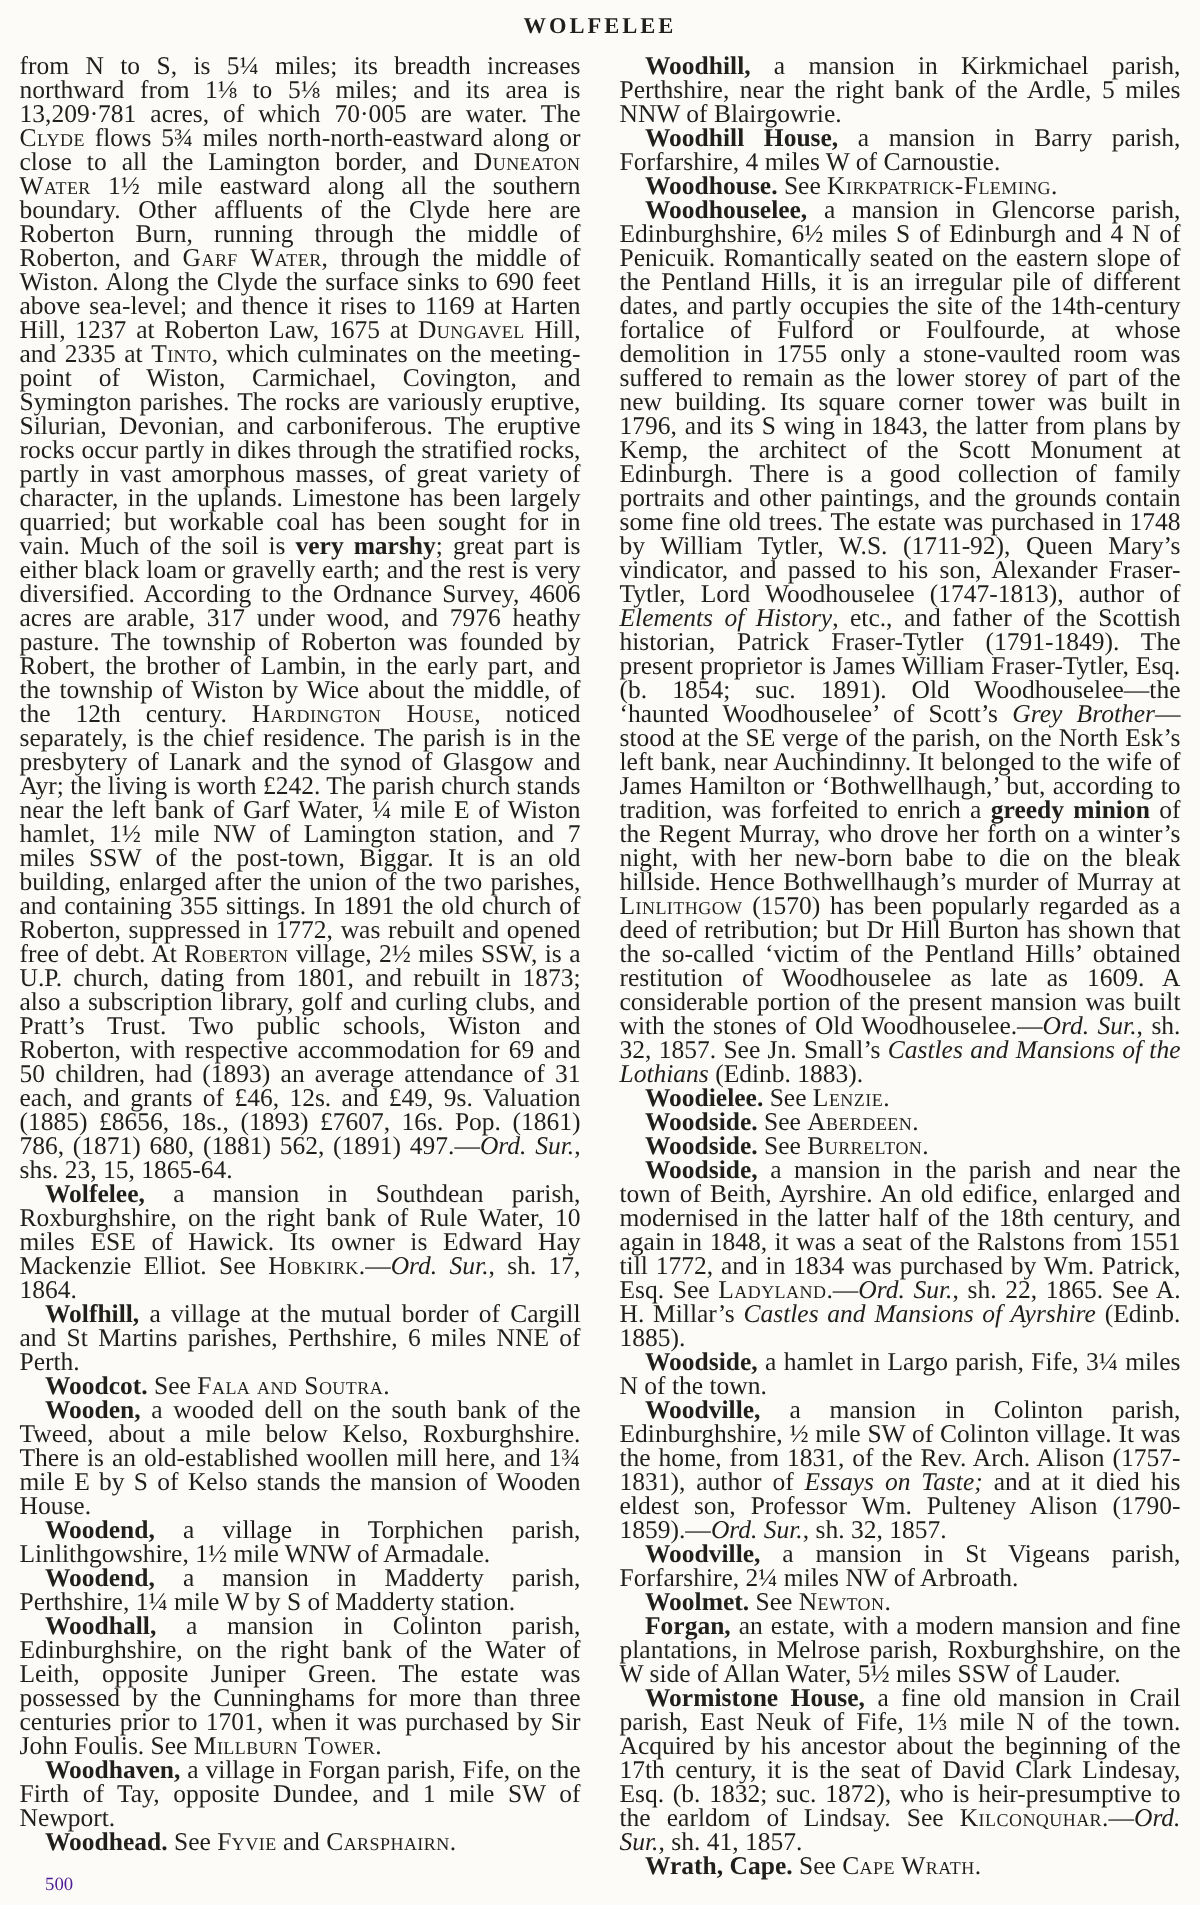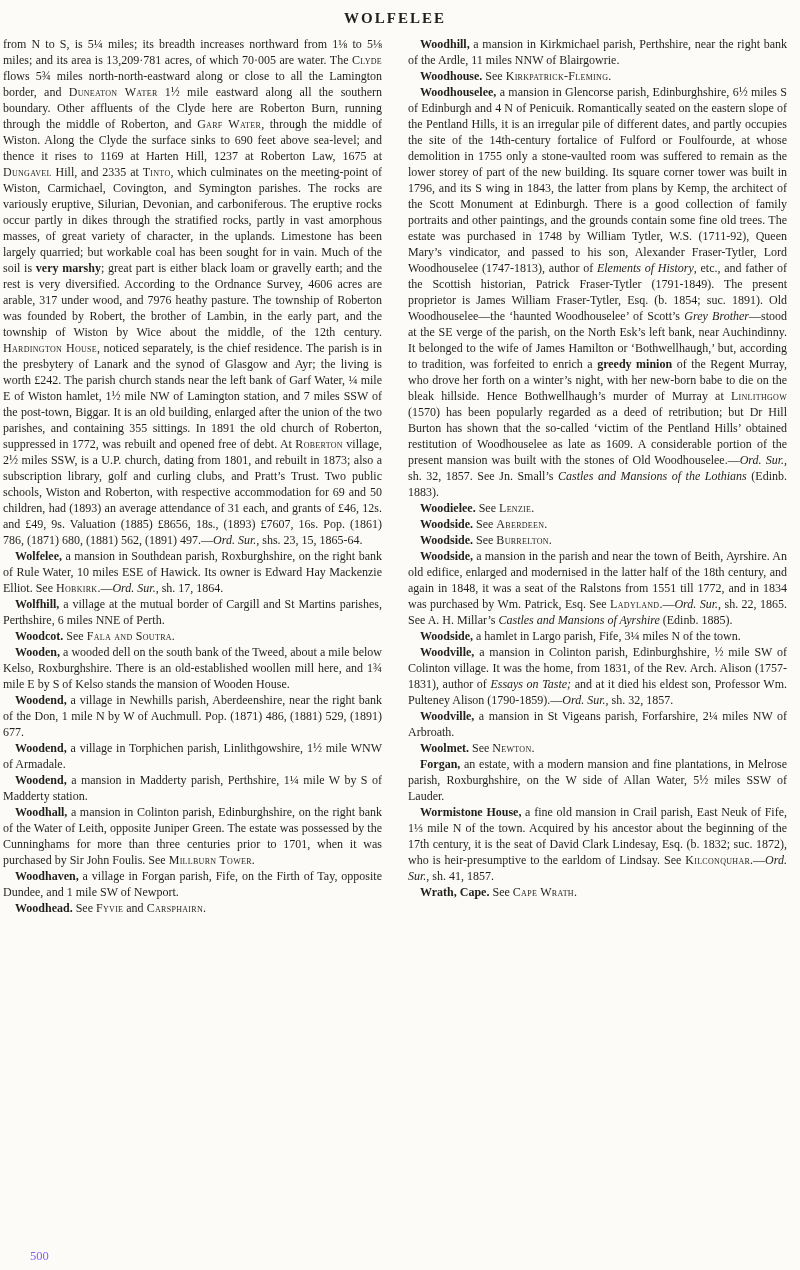--- a/index.html
+++ b/index.html
@@ -10,86 +10,86 @@
   .sheet {
     position: relative;
     width: 800px;
     height: 1270px;
     margin: 0 auto;
     background: #fcfbf8;
     color: #211f1c;
     font-family: "Liberation Serif", "DejaVu Serif", serif;
     overflow: hidden;
     box-sizing: border-box;
-    padding: 10px 13px 0 3px;
+    padding: 10px 13px 0 13px;
   }
   .head-row {
     display: flex;
     margin-bottom: 9px;
   }
   .running-head {
     flex: 1;
     text-align: center;
     font-weight: 700;
     font-size: 15px;
     letter-spacing: 2px;
   }
   .cols {
     display: flex;
     gap: 26px;
   }
   .col {
     flex: 1;
     width: 374px;
-    font-size: 12px;
+    font-size: 17px;
     line-height: 16px;
     text-align: justify;
     hyphens: auto;
     -webkit-hyphens: auto;
   }
   .entry {
     margin: 0;
     text-indent: 1em;
   }
   .entry.flush { text-indent: 0; }
   .b  { font-weight: 700; }
   .i  { font-style: italic; }
   .sc { font-variant: small-caps; letter-spacing: 0.3px; }
   .page-number {
     position: absolute;
     left: 30px;
     bottom: 6px;
     font-size: 12.5px;
-    color: #8b5cf6;
+    color: #4c1d95;
   }
 </style>
 </head>
 <body>
 
 <div class="sheet">
   <div class="head-row">
     <div class="running-head">WOLFELEE</div>
   </div>
 
   <div class="cols">
     <div class="col">
         <p class="entry flush"><span>from N to S, is 5¼ miles; its breadth increases northward from 1⅛ to 5⅛ miles; and its area is 13,209·781 acres, of which 70·005 are water.  The </span><span class="sc">Clyde</span><span> flows 5¾ miles north-north-eastward along or close to all the Lamington border, and </span><span class="sc">Duneaton Water</span><span> 1½ mile eastward along all the southern boundary.  Other affluents of the Clyde here are Roberton Burn, running through the middle of Roberton, and </span><span class="sc">Garf Water</span><span>, through the middle of Wiston.  Along the Clyde the surface sinks to 690 feet above sea-level; and thence it rises to 1169 at Harten Hill, 1237 at Roberton Law, 1675 at </span><span class="sc">Dungavel</span><span> Hill, and 2335 at </span><span class="sc">Tinto</span><span>, which culminates on the meeting-point of Wiston, Carmichael, Covington, and Symington parishes.  The rocks are variously eruptive, Silurian, Devonian, and carboniferous.  The eruptive rocks occur partly in dikes through the stratified rocks, partly in vast amorphous masses, of great variety of character, in the uplands.  Limestone has been largely quarried; but workable coal has been sought for in vain.  Much of the soil is </span><span class="b">very marshy</span><span>; great part is either black loam or gravelly earth; and the rest is very diversified.  According to the Ordnance Survey, 4606 acres are arable, 317 under wood, and 7976 heathy pasture.  The township of Roberton was founded by Robert, the brother of Lambin, in the early part, and the township of Wiston by Wice about the middle, of the 12th century.  </span><span class="sc">Hardington House</span><span>, noticed separately, is the chief residence.  The parish is in the presbytery of Lanark and the synod of Glasgow and Ayr; the living is worth £242.  The parish church stands near the left bank of Garf Water, ¼ mile E of Wiston hamlet, 1½ mile NW of Lamington station, and 7 miles SSW of the post-town, Biggar.  It is an old building, enlarged after the union of the two parishes, and containing 355 sittings.  In 1891 the old church of Roberton, suppressed in 1772, was rebuilt and opened free of debt.  At </span><span class="sc">Roberton</span><span> village, 2½ miles SSW, is a U.P. church, dating from 1801, and rebuilt in 1873; also a subscription library, golf and curling clubs, and Pratt’s Trust.  Two public schools, Wiston and Roberton, with respective accommodation for 69 and 50 children, had (1893) an average attendance of 31 each, and grants of £46, 12s. and £49, 9s.  Valuation (1885) £8656, 18s., (1893) £7607, 16s.  Pop. (1861) 786, (1871) 680, (1881) 562, (1891) 497.—</span><span class="i">Ord. Sur.</span><span>, shs. 23, 15, 1865-64.</span></p>
         <p class="entry"><span class="b">Wolfelee,</span><span> a mansion in Southdean parish, Roxburghshire, on the right bank of Rule Water, 10 miles ESE of Hawick.  Its owner is Edward Hay Mackenzie Elliot. See </span><span class="sc">Hobkirk</span><span>.—</span><span class="i">Ord. Sur.</span><span>, sh. 17, 1864.</span></p>
         <p class="entry"><span class="b">Wolfhill,</span><span> a village at the mutual border of Cargill and St Martins parishes, Perthshire, 6 miles NNE of Perth.</span></p>
         <p class="entry"><span class="b">Woodcot.</span><span>  See </span><span class="sc">Fala and Soutra</span><span>.</span></p>
         <p class="entry"><span class="b">Wooden,</span><span> a wooded dell on the south bank of the Tweed, about a mile below Kelso, Roxburghshire.  There is an old-established woollen mill here, and 1¾ mile E by S of Kelso stands the mansion of Wooden House.</span></p>
-        <p class="entry"><span class="b">Woodend,</span><span> a village in Newhills parish, Aberdeenshire, near the right bank of the Don, 1 mile N by W of Auchmull.  Pop. (1871) 486, (1881) 529, (1891) 677.</span></p>
         <p class="entry"><span class="b">Woodend,</span><span> a village in Torphichen parish, Linlithgowshire, 1½ mile WNW of Armadale.</span></p>
         <p class="entry"><span class="b">Woodend,</span><span> a mansion in Madderty parish, Perthshire, 1¼ mile W by S of Madderty station.</span></p>
         <p class="entry"><span class="b">Woodhall,</span><span> a mansion in Colinton parish, Edinburghshire, on the right bank of the Water of Leith, opposite Juniper Green.  The estate was possessed by the Cunninghams for more than three centuries prior to 1701, when it was purchased by Sir John Foulis.  See </span><span class="sc">Millburn Tower</span><span>.</span></p>
         <p class="entry"><span class="b">Woodhaven,</span><span> a village in Forgan parish, Fife, on the Firth of Tay, opposite Dundee, and 1 mile SW of Newport.</span></p>
         <p class="entry"><span class="b">Woodhead.</span><span>  See </span><span class="sc">Fyvie</span><span> and </span><span class="sc">Carsphairn</span><span>.</span></p>
       </div>
     <div class="col">
-        <p class="entry"><span class="b">Woodhill,</span><span> a mansion in Kirkmichael parish, Perthshire, near the right bank of the Ardle, 11 miles NNW of Blairgowrie.</span></p>
+        <p class="entry"><span class="b">Woodhill,</span><span> a mansion in Kirkmichael parish, Perthshire, near the right bank of the Ardle, 5 miles NNW of Blairgowrie.</span></p>
+        <p class="entry"><span class="b">Woodhill House,</span><span> a mansion in Barry parish, Forfarshire, 4 miles W of Carnoustie.</span></p>
         <p class="entry"><span class="b">Woodhouse.</span><span>  See </span><span class="sc">Kirkpatrick-Fleming</span><span>.</span></p>
         <p class="entry"><span class="b">Woodhouselee,</span><span> a mansion in Glencorse parish, Edinburghshire, 6½ miles S of Edinburgh and 4 N of Penicuik.  Romantically seated on the eastern slope of the Pentland Hills, it is an irregular pile of different dates, and partly occupies the site of the 14th-century fortalice of Fulford or Foulfourde, at whose demolition in 1755 only a stone-vaulted room was suffered to remain as the lower storey of part of the new building.  Its square corner tower was built in 1796, and its S wing in 1843, the latter from plans by Kemp, the architect of the Scott Monument at Edinburgh.  There is a good collection of family portraits and other paintings, and the grounds contain some fine old trees.  The estate was purchased in 1748 by William Tytler, W.S. (1711-92), Queen Mary’s vindicator, and passed to his son, Alexander Fraser-Tytler, Lord Woodhouselee (1747-1813), author of </span><span class="i">Elements of History</span><span>, etc., and father of the Scottish historian, Patrick Fraser-Tytler (1791-1849).  The present proprietor is James William Fraser-Tytler, Esq. (b. 1854; suc. 1891).  Old Woodhouselee—the ‘haunted Woodhouselee’ of Scott’s </span><span class="i">Grey Brother</span><span>—stood at the SE verge of the parish, on the North Esk’s left bank, near Auchindinny.  It belonged to the wife of James Hamilton or ‘Bothwellhaugh,’ but, according to tradition, was forfeited to enrich a </span><span class="b">greedy minion</span><span> of the Regent Murray, who drove her forth on a winter’s night, with her new-born babe to die on the bleak hillside.  Hence Bothwellhaugh’s murder of Murray at </span><span class="sc">Linlithgow</span><span> (1570) has been popularly regarded as a deed of retribution; but Dr Hill Burton has shown that the so-called ‘victim of the Pentland Hills’ obtained restitution of Woodhouselee as late as 1609.  A considerable portion of the present mansion was built with the stones of Old Woodhouselee.—</span><span class="i">Ord. Sur.</span><span>, sh. 32, 1857.  See Jn. Small’s </span><span class="i">Castles and Mansions of the Lothians</span><span> (Edinb. 1883).</span></p>
         <p class="entry"><span class="b">Woodielee.</span><span>  See </span><span class="sc">Lenzie</span><span>.</span></p>
         <p class="entry"><span class="b">Woodside.</span><span>  See </span><span class="sc">Aberdeen</span><span>.</span></p>
         <p class="entry"><span class="b">Woodside.</span><span>  See </span><span class="sc">Burrelton</span><span>.</span></p>
         <p class="entry"><span class="b">Woodside,</span><span> a mansion in the parish and near the town of Beith, Ayrshire.  An old edifice, enlarged and modernised in the latter half of the 18th century, and again in 1848, it was a seat of the Ralstons from 1551 till 1772, and in 1834 was purchased by Wm. Patrick, Esq.  See </span><span class="sc">Ladyland</span><span>.—</span><span class="i">Ord. Sur.</span><span>, sh. 22, 1865.  See A. H. Millar’s </span><span class="i">Castles and Mansions of Ayrshire</span><span> (Edinb. 1885).</span></p>
         <p class="entry"><span class="b">Woodside,</span><span> a hamlet in Largo parish, Fife, 3¼ miles N of the town.</span></p>
         <p class="entry"><span class="b">Woodville,</span><span> a mansion in Colinton parish, Edinburghshire, ½ mile SW of Colinton village.  It was the home, from 1831, of the Rev. Arch. Alison (1757-1831), author of </span><span class="i">Essays on Taste;</span><span> and at it died his eldest son, Professor Wm. Pulteney Alison (1790-1859).—</span><span class="i">Ord. Sur.</span><span>, sh. 32, 1857.</span></p>
         <p class="entry"><span class="b">Woodville,</span><span> a mansion in St Vigeans parish, Forfarshire, 2¼ miles NW of Arbroath.</span></p>
         <p class="entry"><span class="b">Woolmet.</span><span>  See </span><span class="sc">Newton</span><span>.</span></p>

